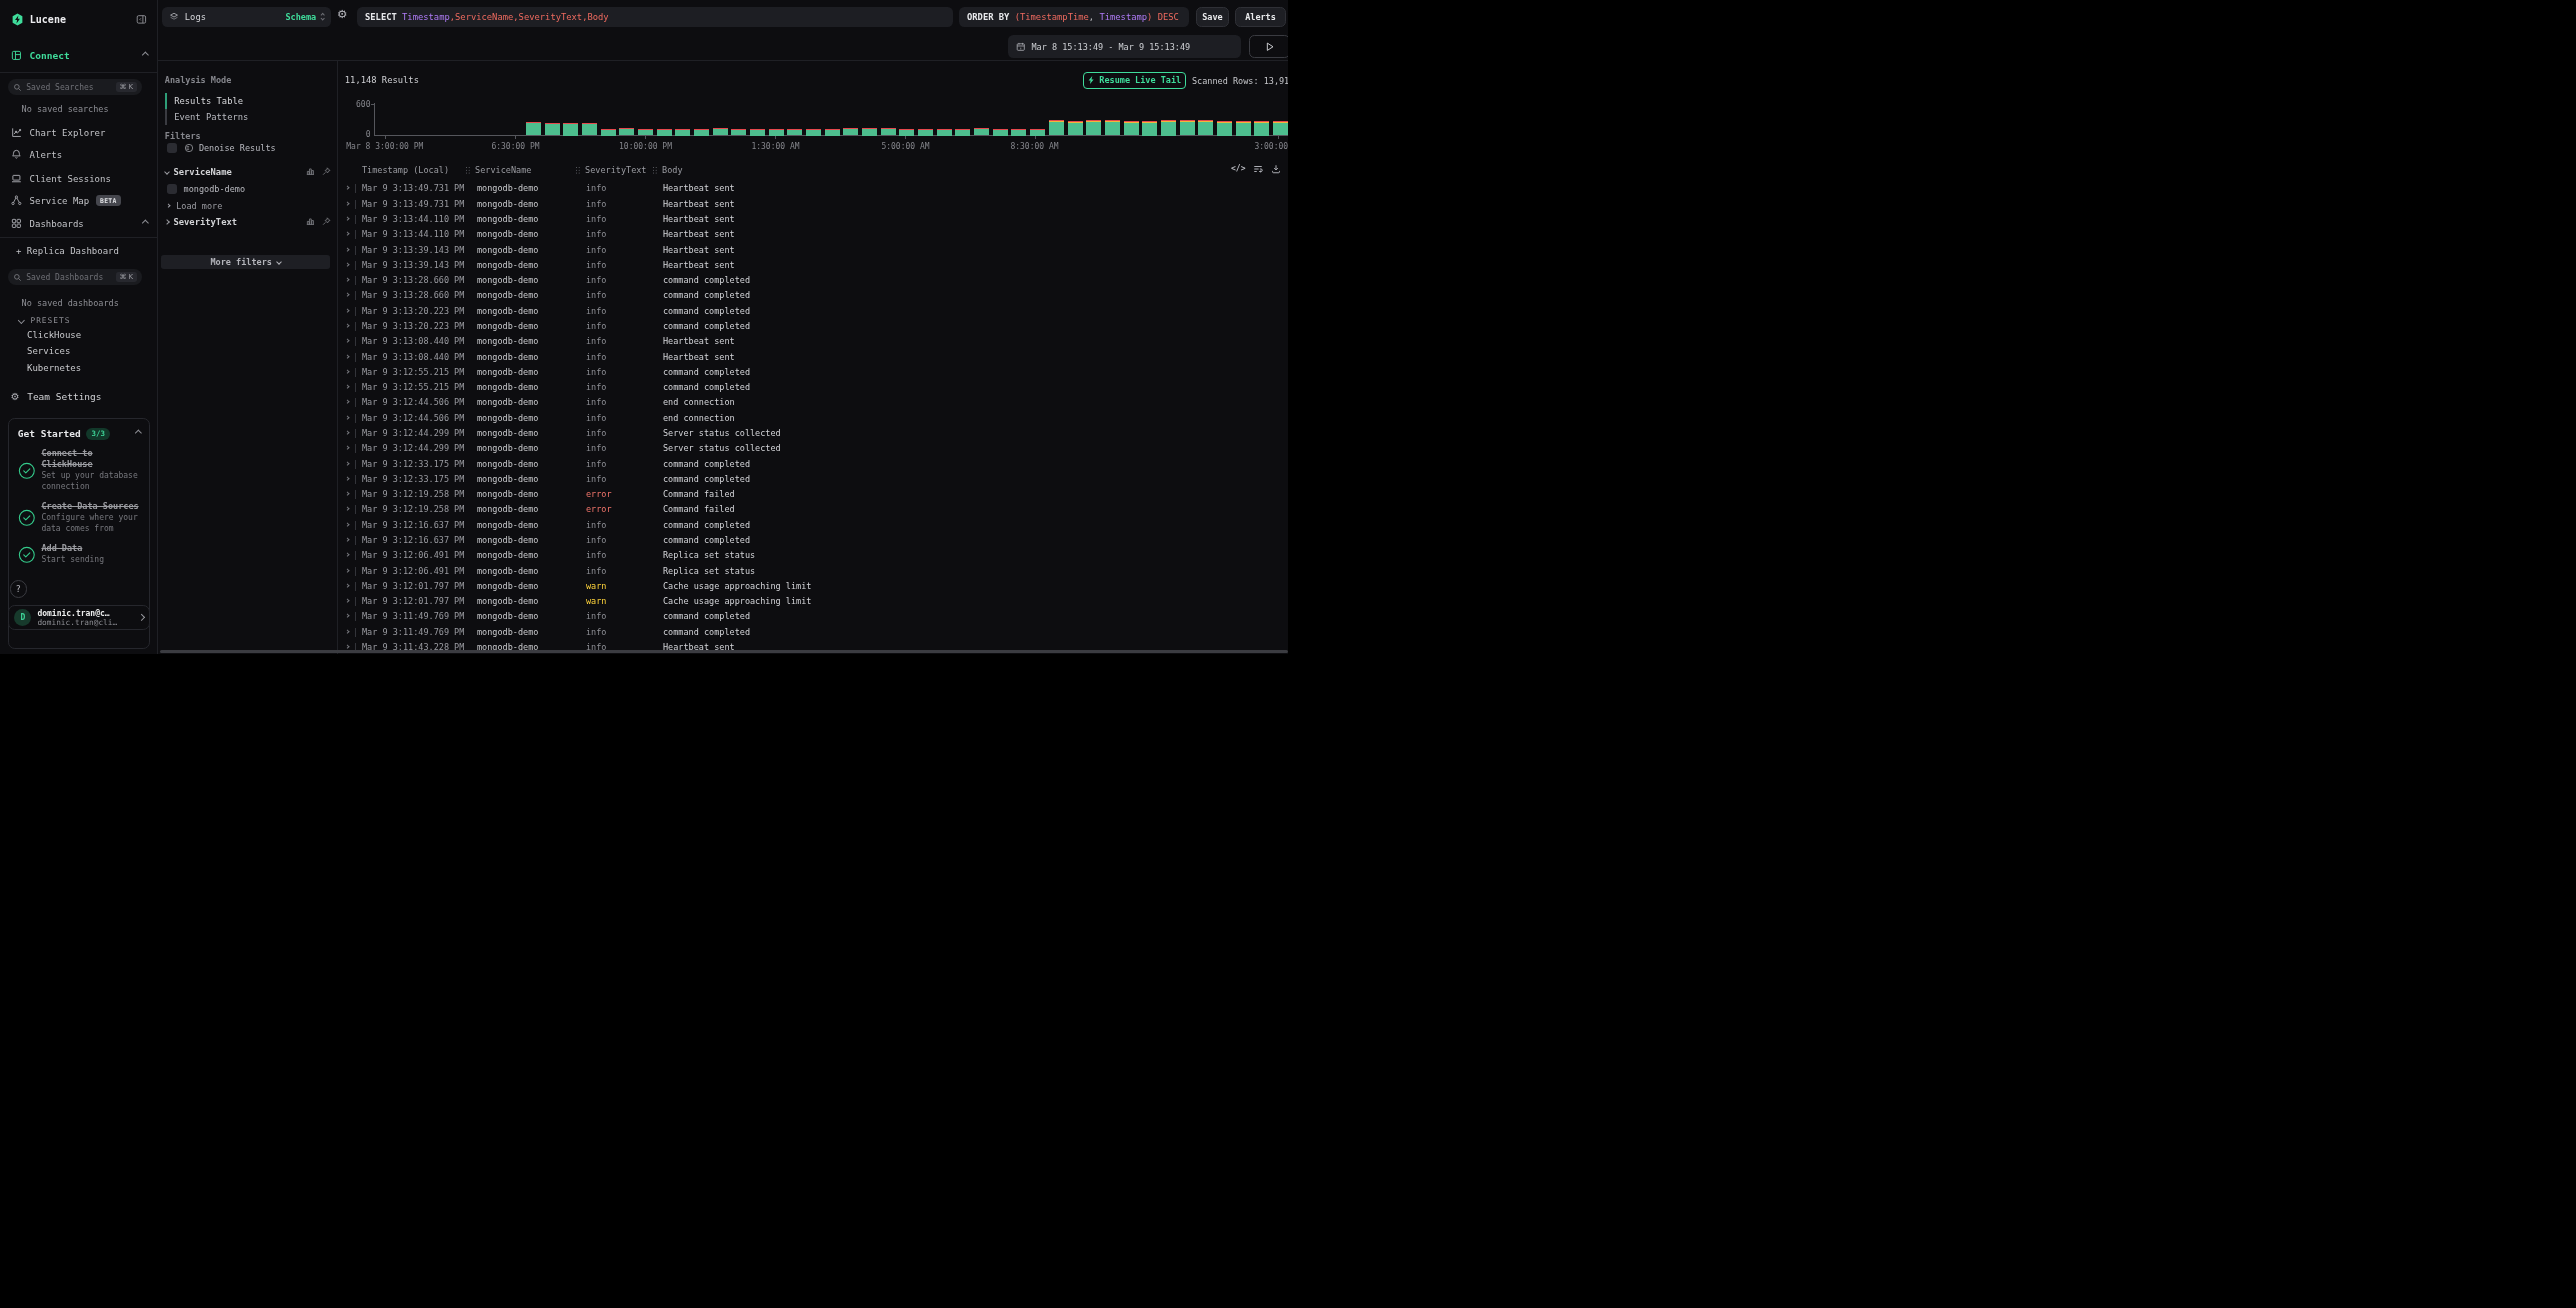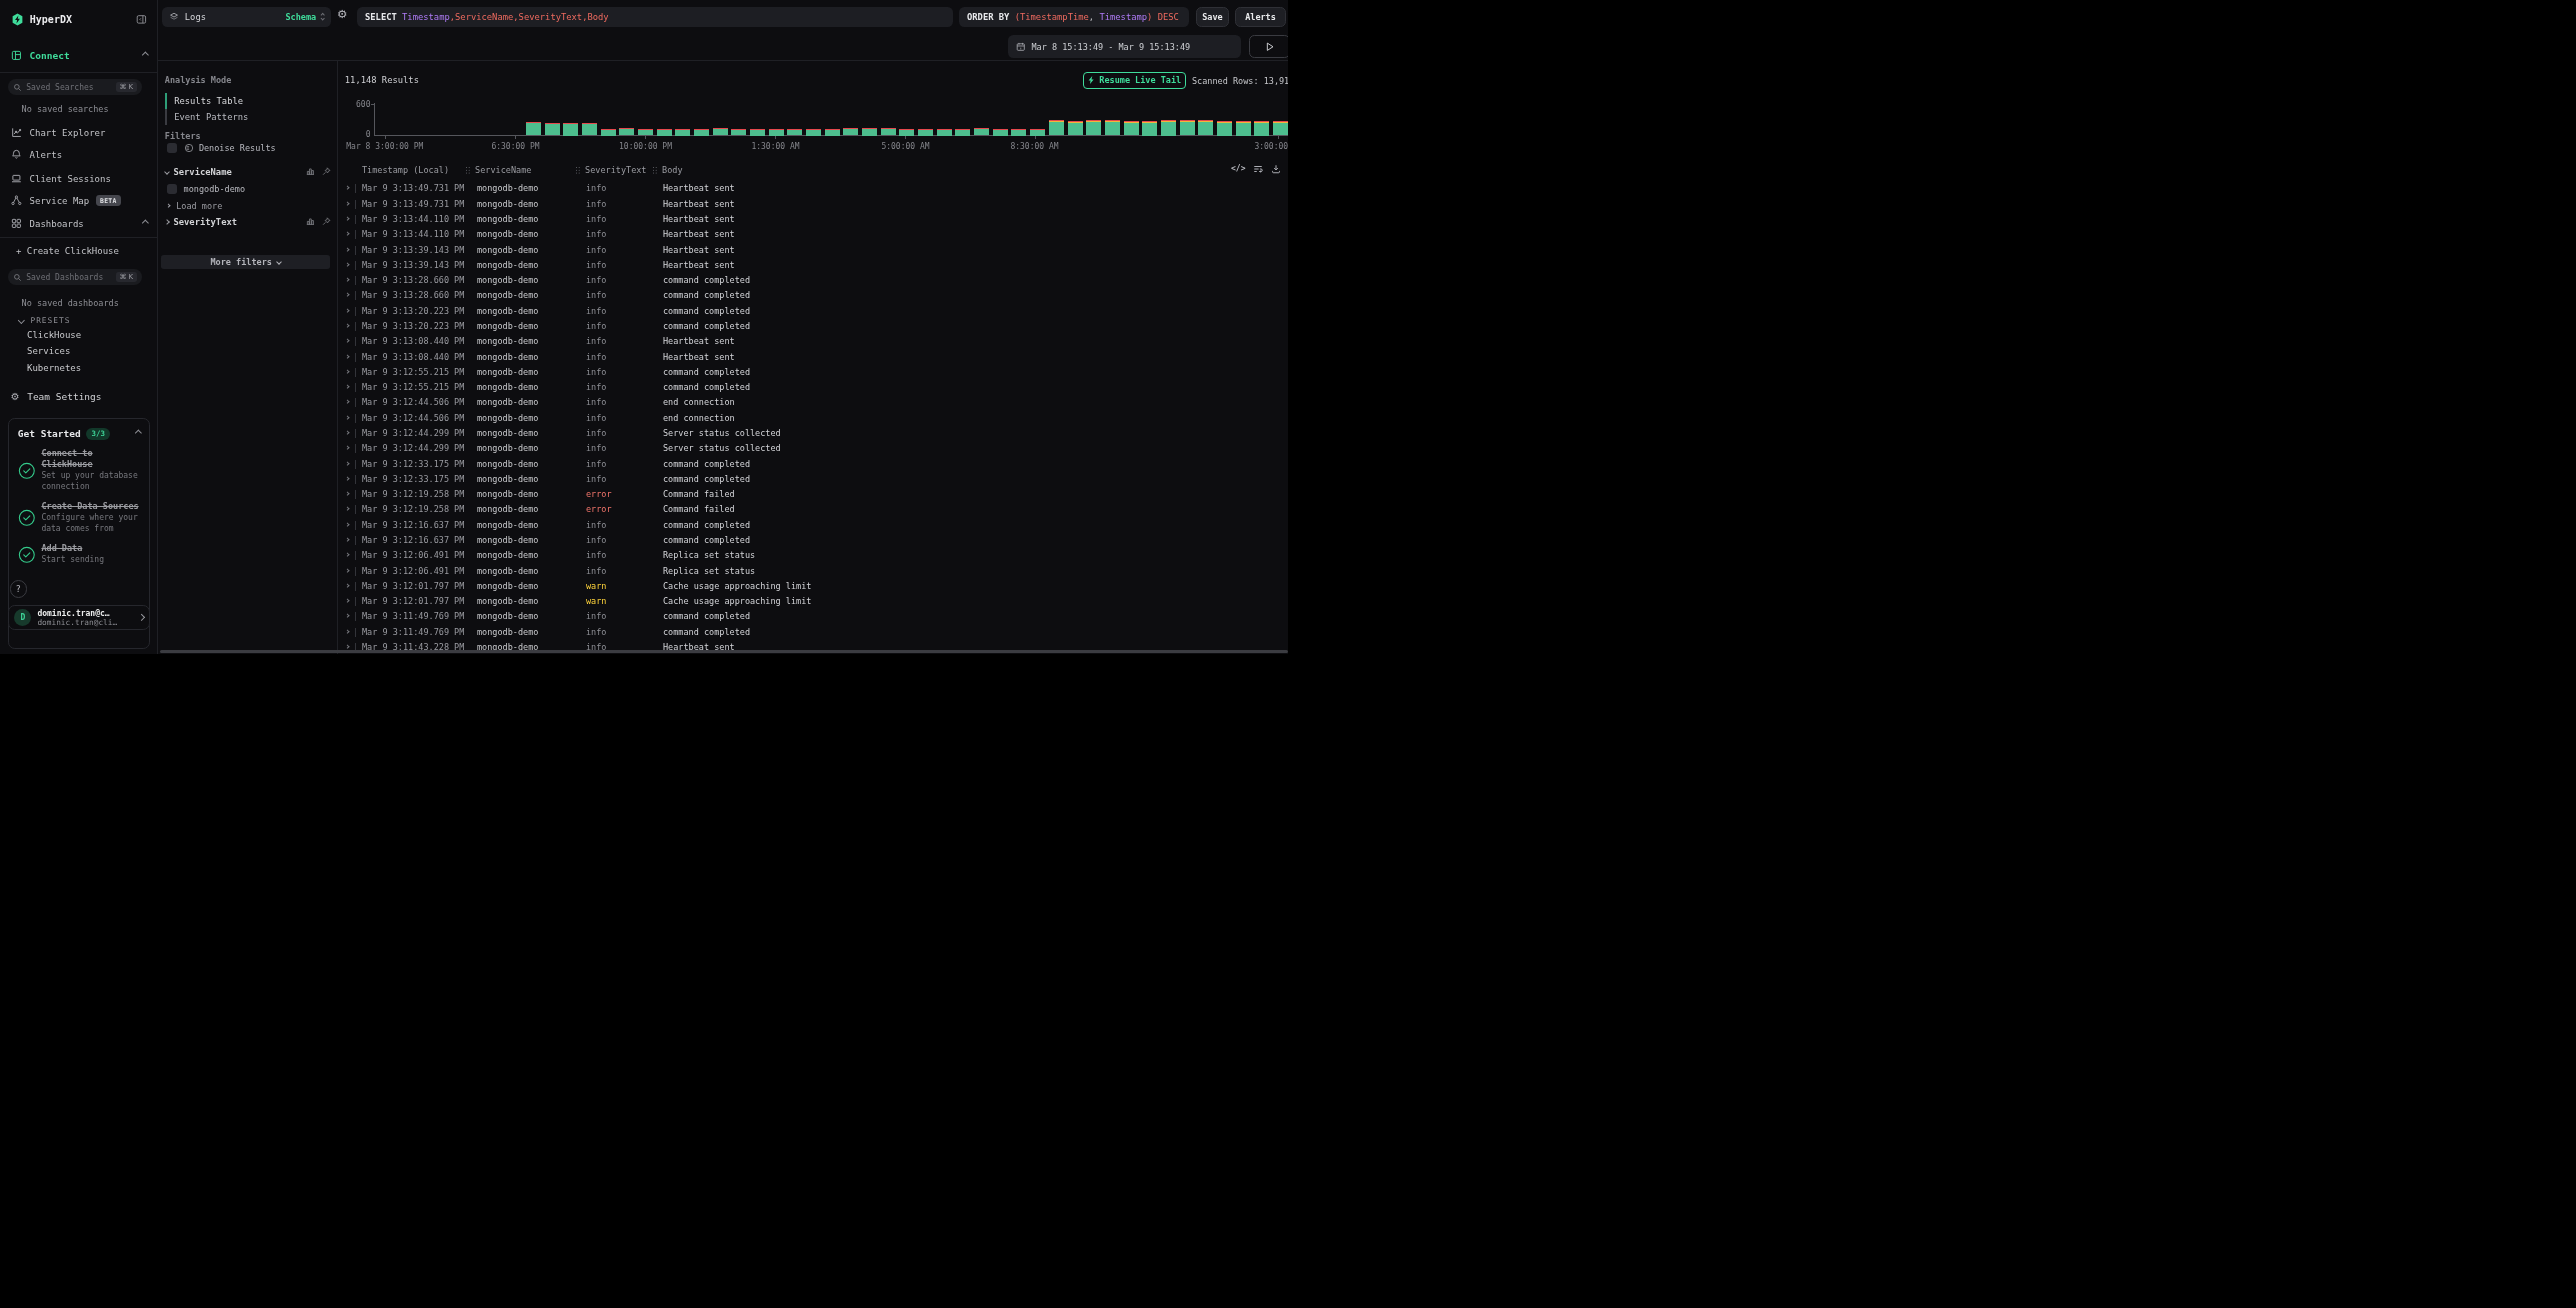--- a/index.html
+++ b/index.html
@@ -90,21 +90,21 @@
 <div id="app">
 
   <div id="sidebar" class="abs">
     <div class="srow" style="top:9.5px;height:19px;padding:0 10.8px;">
       <span>
         <svg width="13" height="13" viewBox="0 0 24 24">
             <path d="M12 1l9 5v12l-9 5-9-5V6z" fill="#3fdc9b"></path>
             <path d="M13.6 4.5L7.5 13h3.8l-1.2 6.5 6.4-8.7h-3.9z" fill="#101014"></path>
           </svg>
       </span>
-      <span style="font-size:10px;font-weight:bold;color:#ececef;margin-left:6px;">HyperDX</span>
+      <span style="font-size:10px;font-weight:bold;color:#ececef;margin-left:6px;">Lucene</span>
       <span style="margin-left:auto;color:#8d8e94;">
         <svg width="10.8" height="10.8" viewBox="0 0 16 16" fill="none" stroke="currentColor" stroke-width="1.4">
             <rect x="1.8" y="2.5" width="12.4" height="11" rx="2"></rect>
             <path d="M10.2 2.5v11M7.2 6.5L5.7 8l1.5 1.5"></path>
           </svg>
       </span>
     </div>
 
     <div class="srow" style="top:46px;height:19px;padding:0 10.8px;color:var(--green);">
       <span>
@@ -181,21 +181,21 @@
               <rect x="2" y="9" width="5" height="5" rx="1"></rect>
               <rect x="9" y="9" width="5" height="5" rx="1"></rect>
             </svg>
           </span>
           <span class="navlabel">Dashboards</span>
           <span class="chv up" style="margin-left:auto;color:#8d8e94;"></span>
         </div>
       </div>
 
     <div class="divider-h" style="top:237px;"></div>
-    <div class="abs" style="left:16px;top:246px;font-size:9px;color:#c3c4c8;">+ Create ClickHouse</div>
+    <div class="abs" style="left:16px;top:246px;font-size:9px;color:#c3c4c8;">+ Replica Dashboard</div>
 
     <div class="pill" style="top:269px;">
       <span style="color:#7a7b81;">
         <svg width="8.8" height="8.8" viewBox="0 0 16 16" fill="none" stroke="currentColor" stroke-width="1.6">
             <circle cx="7" cy="7" r="4.2"></circle>
             <path d="M10.3 10.3L14 14"></path>
           </svg>
       </span>
       <input placeholder="Saved Dashboards" style="">
       <span class="kbd glyph">⌘ K</span>

